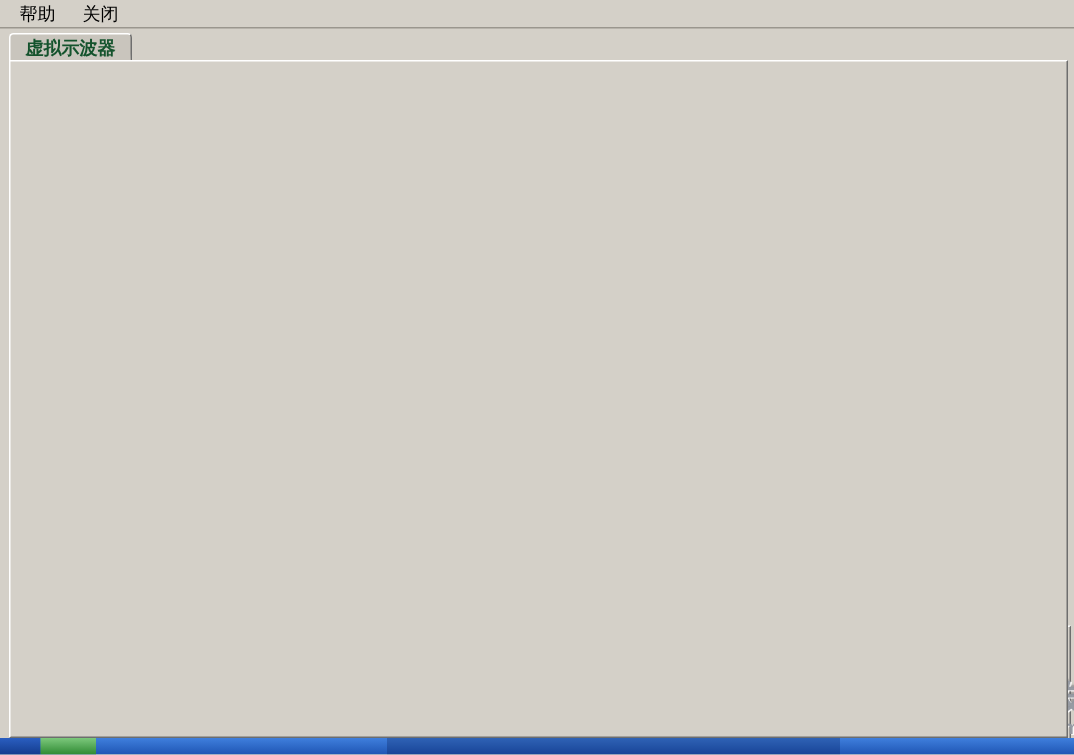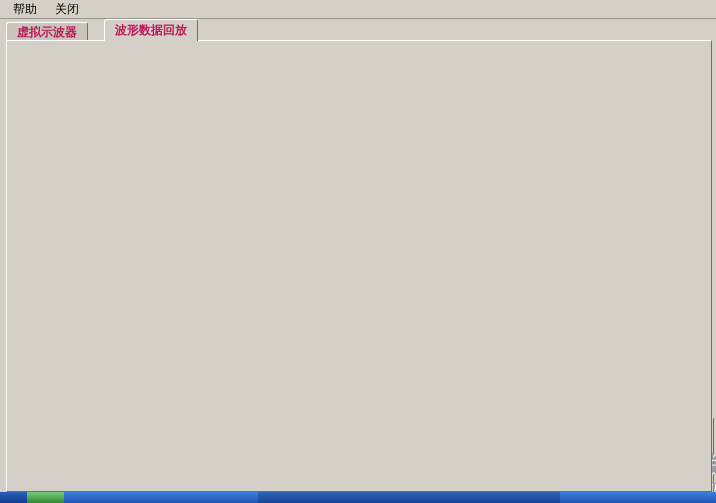--- a/index.html
+++ b/index.html
@@ -9,23 +9,23 @@
   .raised{border-top:1px solid #ffffff;border-left:1px solid #ffffff;
           border-right:1px solid #6e6e6e;border-bottom:1px solid #6e6e6e;}
   .sunken{border-top:1px solid #6e6e6e;border-left:1px solid #6e6e6e;
           border-bottom:1px solid #ffffff;border-right:1px solid #ffffff;}
   
   #menubar{left:0;top:0;width:716px;height:19px;background:#d4d0c8;
            border-bottom:1px solid #9a968e;display:flex;align-items:center;gap:4px;padding-left:6px;box-sizing:border-box;}
   .menu-item{font-size:12px;font-weight:400;color:#000;padding:1px 7px;cursor:default;}
   
   #tabstrip{left:6px;top:21px;height:20px;display:flex;align-items:flex-end;}
-  .tab{font-size:12px;font-weight:700;color:#be185d;padding:2px 10px 2px 10px;background:#c9c5bd;
+  .tab{font-size:12px;font-weight:700;color:#14532d;padding:2px 10px 2px 10px;background:#c9c5bd;
        border-top:1px solid #fff;border-left:1px solid #fff;border-right:1px solid #6e6e6e;
-       border-radius:3px 3px 0 0;height:14px;line-height:14px;margin-right:16px;}
+       border-radius:3px 3px 0 0;height:14px;line-height:14px;margin-right:1px;}
   .tab.active{background:#d4d0c8;height:17px;line-height:17px;position:relative;z-index:3;border-bottom:none;}
   #page{left:6px;top:40px;width:704px;height:450px;background:#d4d0c8;z-index:1;}
   
   #path-label{left:16px;top:55px;font-size:12px;font-weight:700;color:#000;}
   #path-box{left:100px;top:51px;width:392px;height:17px;background:#000;display:flex;align-items:center;padding:0 2px;}
   #path-text{color:#35e63c;font-size:10px;font-family:"DejaVu Sans Mono",monospace;white-space:nowrap;overflow:hidden;margin-left:3px;}
   #record-label{left:464px;top:55px;font-size:12px;font-weight:700;color:#000;}
   #time-box{left:524px;top:45px;width:60px;height:28px;background:#000;color:#2ee62e;
             font-size:10px;font-family:"DejaVu Sans Mono",monospace;line-height:13px;padding:1px 3px;box-sizing:border-box;}
   
@@ -77,21 +77,20 @@
 </head>
 <body>
 
 <div id="menubar" class="abs">
   <span class="menu-item">帮助</span>
   <span class="menu-item">关闭</span>
 </div>
 
 <div id="tabstrip" class="abs">
   <div class="tab">虚拟示波器</div>
-  <div class="tab active">波形数据回放</div>
 </div>
 
 <div id="page" class="abs raised"></div>
 
 <div id="path-label" class="abs">回放路径输出:</div>
 <div id="path-box" class="abs sunken">
   <svg width="9" height="11">
     <path d="M1,0 L6,0 L8,2.5 L8,10 L1,10 Z" fill="#cfcfcf" stroke="#888" stroke-width="0.6"></path>
   </svg>
   <span id="path-text">C:\Documents and Settings\Administrator\桌面\正弦波信号.lvm</span>

